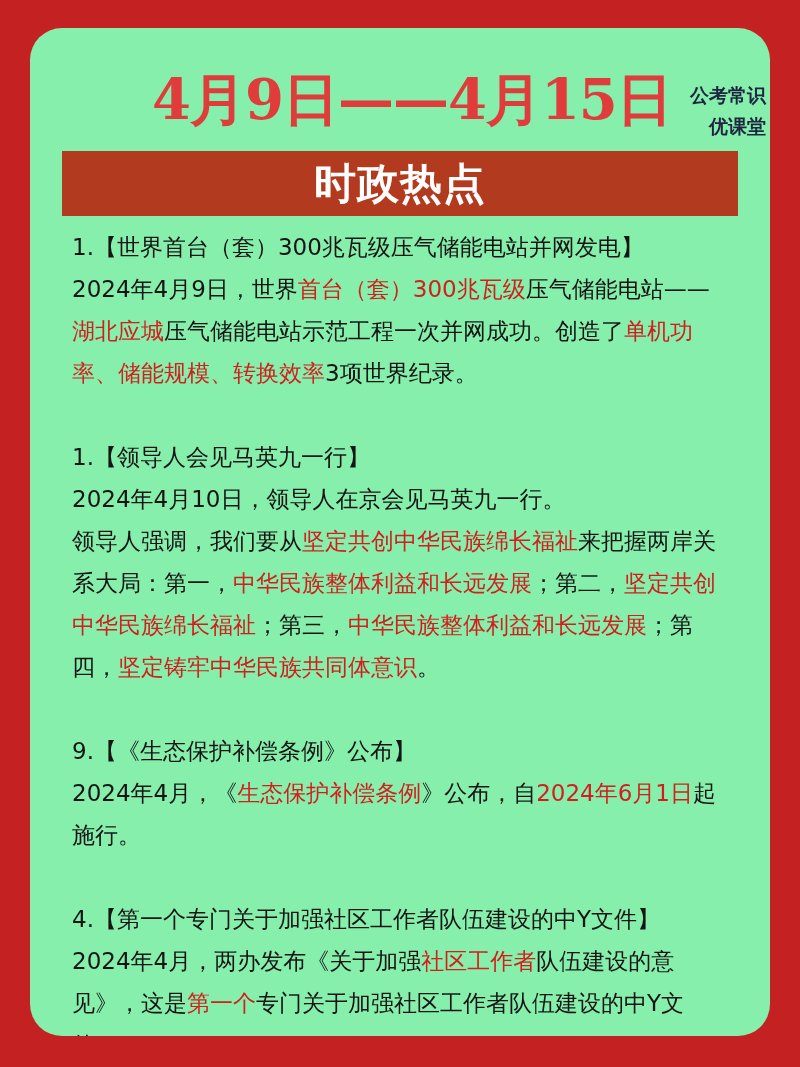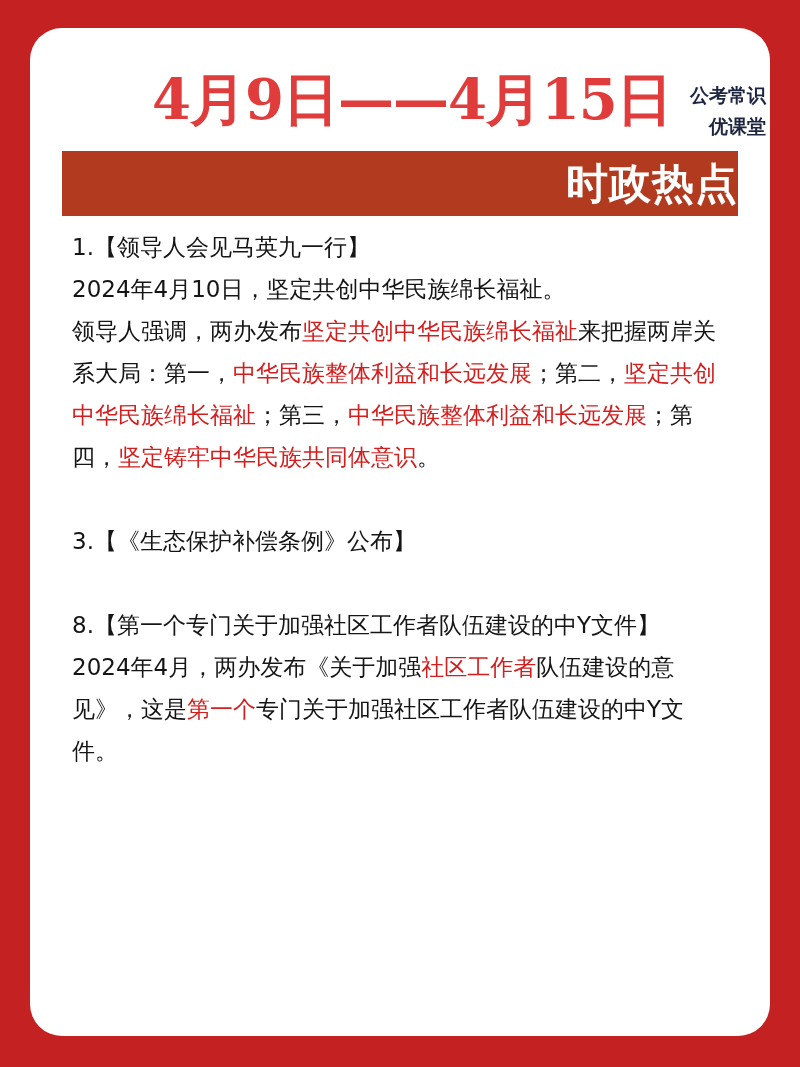--- a/index.html
+++ b/index.html
@@ -7,21 +7,21 @@
     width: 800px; height: 1067px;
     background: #c42222;
     position: relative;
     overflow: hidden;
     font-family: "DejaVu Sans", "Liberation Sans", sans-serif;
   }
   .card {
     position: absolute;
     left: 30px; top: 28px;
     width: 740px; height: 1008px;
-    background: #ffffff;
+    background: #86efac;
     border-radius: 32px;
     overflow: hidden;
   }
   .title {
     position: absolute;
     left: 122px; top: 38px;
     width: 500px;
     font-family: "DejaVu Serif", "Liberation Serif", serif;
     font-weight: bold;
     font-size: 56px;
@@ -41,21 +41,21 @@
     line-height: 31px;
     color: #1e2540;
     text-align: right;
   }
   .brand div { white-space: nowrap; }
   .banner {
     position: absolute;
     left: 32px; top: 123px;
     width: 676px; height: 65px;
     background: #b23a1e;
-    display: flex; align-items: center; justify-content: flex-end;
+    display: flex; align-items: center; justify-content: center;
   }
   .banner span {
     font-family: "DejaVu Serif", "Liberation Serif", serif;
     font-weight: bold;
     font-size: 42px;
     color: #ffffff;
     letter-spacing: 1px;
   }
   .content {
     position: absolute;
@@ -77,25 +77,30 @@
   <div class="brand">
     <div>公考常识</div>
     <div>优课堂</div>
   </div>
   <div class="banner">
     <span>时政热点</span>
   </div>
 
   <div class="content">
     <div class="section">
-      <p>1.【领导人会见马英九一行】</p>
-      <p>2024年4月10日，坚定共创中华民族绵长福祉。</p>
-      <p><span>领导人强调，两办发布</span><span class="hl">坚定共创中华民族绵长福祉</span><span>来把握两岸关系大局：第一，</span><span class="hl">中华民族整体利益和长远发展</span><span>；第二，</span><span class="hl">坚定共创中华民族绵长福祉</span><span>；第三，</span><span class="hl">中华民族整体利益和长远发展</span><span>；第四，</span><span class="hl">坚定铸牢中华民族共同体意识</span><span>。</span></p>
+      <p>1.【世界首台（套）300兆瓦级压气储能电站并网发电】</p>
+      <p><span>2024年4月9日，世界</span><span class="hl">首台（套）300兆瓦级</span><span>压气储能电站——</span><span class="hl">湖北应城</span><span>压气储能电站示范工程一次并网成功。创造了</span><span class="hl">单机功率、储能规模、转换效率</span><span>3项世界纪录。</span></p>
     </div>
     <div class="section">
-      <p>3.【《生态保护补偿条例》公布】</p>
+      <p>1.【领导人会见马英九一行】</p>
+      <p>2024年4月10日，领导人在京会见马英九一行。</p>
+      <p><span>领导人强调，我们要从</span><span class="hl">坚定共创中华民族绵长福祉</span><span>来把握两岸关系大局：第一，</span><span class="hl">中华民族整体利益和长远发展</span><span>；第二，</span><span class="hl">坚定共创中华民族绵长福祉</span><span>；第三，</span><span class="hl">中华民族整体利益和长远发展</span><span>；第四，</span><span class="hl">坚定铸牢中华民族共同体意识</span><span>。</span></p>
     </div>
     <div class="section">
-      <p>8.【第一个专门关于加强社区工作者队伍建设的中Y文件】</p>
+      <p>9.【《生态保护补偿条例》公布】</p>
+      <p><span>2024年4月，《</span><span class="hl">生态保护补偿条例</span><span>》公布，自</span><span class="hl">2024年6月1日</span><span>起施行。</span></p>
+    </div>
+    <div class="section">
+      <p>4.【第一个专门关于加强社区工作者队伍建设的中Y文件】</p>
       <p><span>2024年4月，两办发布《关于加强</span><span class="hl">社区工作者</span><span>队伍建设的意见》，这是</span><span class="hl">第一个</span><span>专门关于加强社区工作者队伍建设的中Y文件。</span></p>
     </div>
   </div>
 </div>
 
 </body></html>

